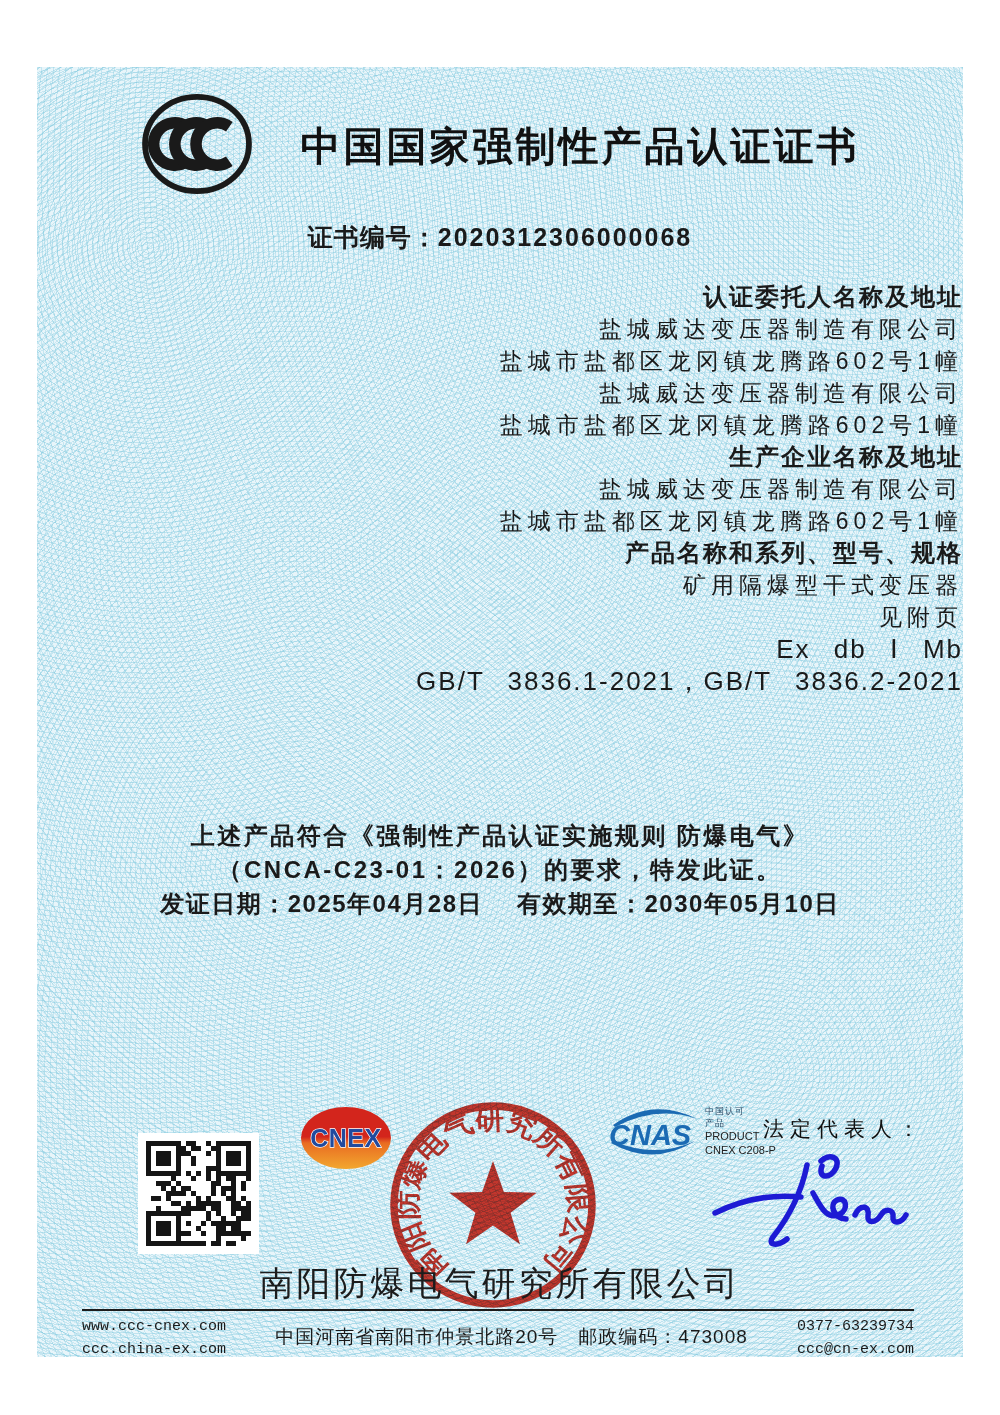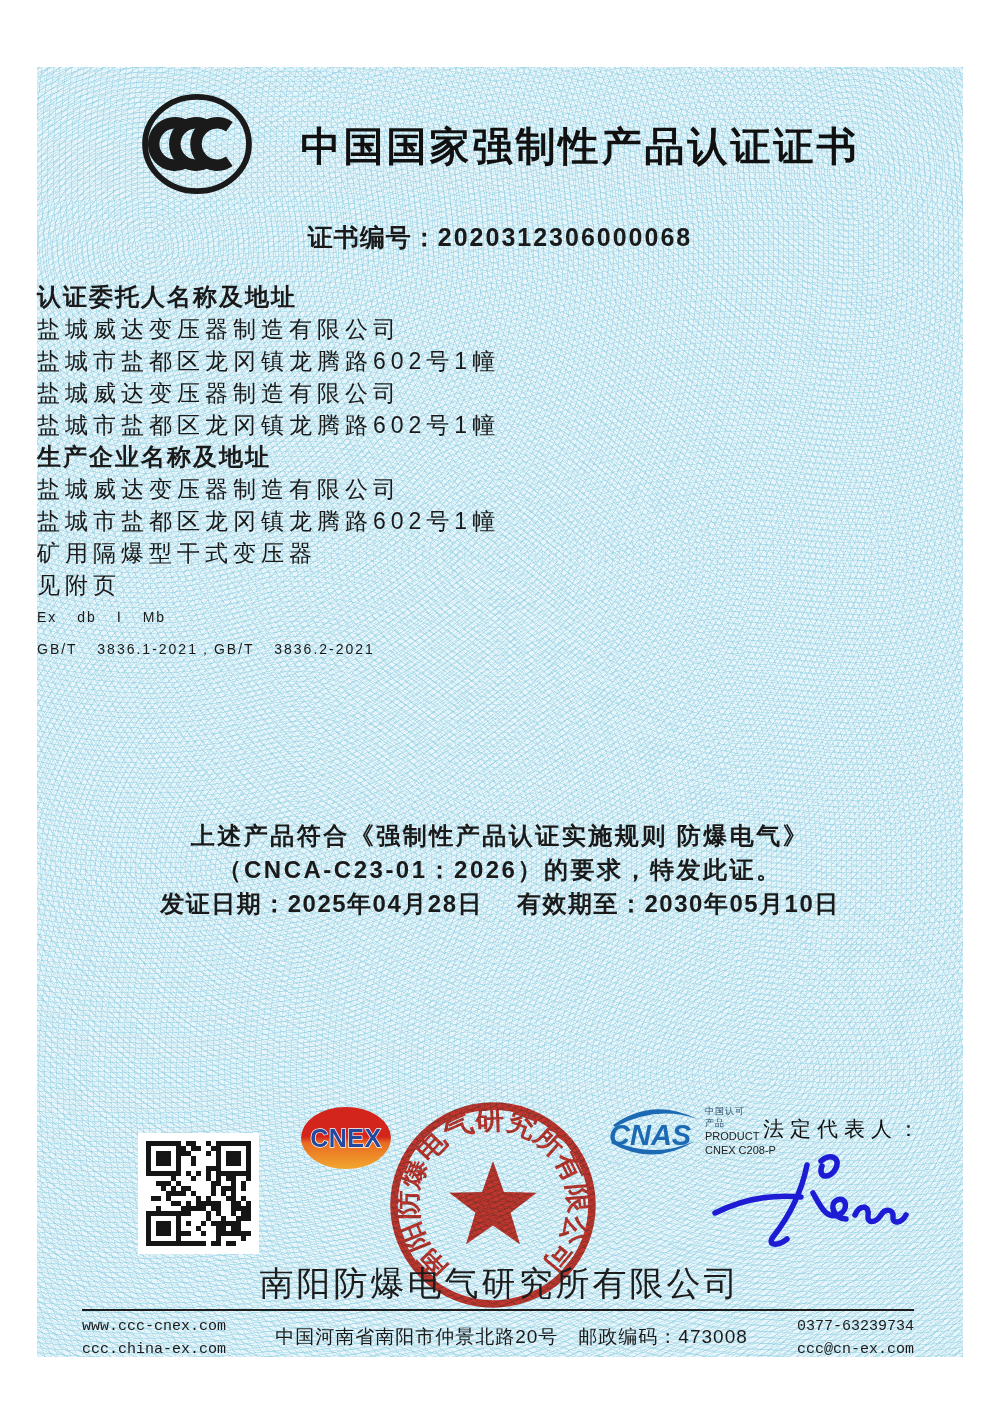--- a/index.html
+++ b/index.html
@@ -25,24 +25,24 @@
     position:absolute; left:190px; right:30px; top:52px;
     text-align:center; font-size:40px; font-weight:900; letter-spacing:3px; color:#111;
   }
 
   .cert-no {
     position:absolute; left:0; top:154px; width:100%;
     text-align:center; font-size:25px; font-weight:bold; letter-spacing:1px;
   }
   .cert-no .num { font-family:"Liberation Sans", sans-serif; letter-spacing:2px; }
 
-  .fields { position:absolute; left:0; top:214px; width:100%; text-align:left; line-height:32px; }
+  .fields { position:absolute; left:0; top:214px; width:100%; text-align:right; line-height:32px; }
   .fields .h { font-size:24px; font-weight:bold; letter-spacing:2px; }
   .fields .t { font-size:23px; letter-spacing:5px; }
-  .fields .t.latin { letter-spacing:2px; word-spacing:14px; font-size:14px; }
+  .fields .t.latin { letter-spacing:2px; word-spacing:14px; font-size:26px; }
 
   .decl { position:absolute; left:0; top:752px; width:100%; text-align:center; line-height:34px;
           font-size:24px; font-weight:bold; letter-spacing:2.5px; }
   .decl .dates { letter-spacing:1.5px; }
   .decl .gap { display:inline-block; width:34px; }
 
   .notice { position:absolute; left:0; top:921px; width:100%; text-align:center; line-height:33px;
             font-size:23px; letter-spacing:5px; color:#222; }
   .notice .latin { letter-spacing:1px; }
 
@@ -95,20 +95,21 @@
 
     <div class="fields">
       <div class="h">认证委托人名称及地址</div>
       <div class="t">盐城威达变压器制造有限公司</div>
       <div class="t">盐城市盐都区龙冈镇龙腾路602号1幢</div>
       <div class="t">盐城威达变压器制造有限公司</div>
       <div class="t">盐城市盐都区龙冈镇龙腾路602号1幢</div>
       <div class="h">生产企业名称及地址</div>
       <div class="t">盐城威达变压器制造有限公司</div>
       <div class="t">盐城市盐都区龙冈镇龙腾路602号1幢</div>
+      <div class="h">产品名称和系列、型号、规格</div>
       <div class="t">矿用隔爆型干式变压器</div>
       <div class="t">见附页</div>
       <div class="t latin">Ex db Ⅰ Mb</div>
       <div class="t latin">GB/T 3836.1-2021，GB/T 3836.2-2021</div>
     </div>
 
     <div class="decl">
       <div>上述产品符合《强制性产品认证实施规则 防爆电气》</div>
       <div>（CNCA-C23-01：2026）的要求，特发此证。</div>
       <div class="dates">

